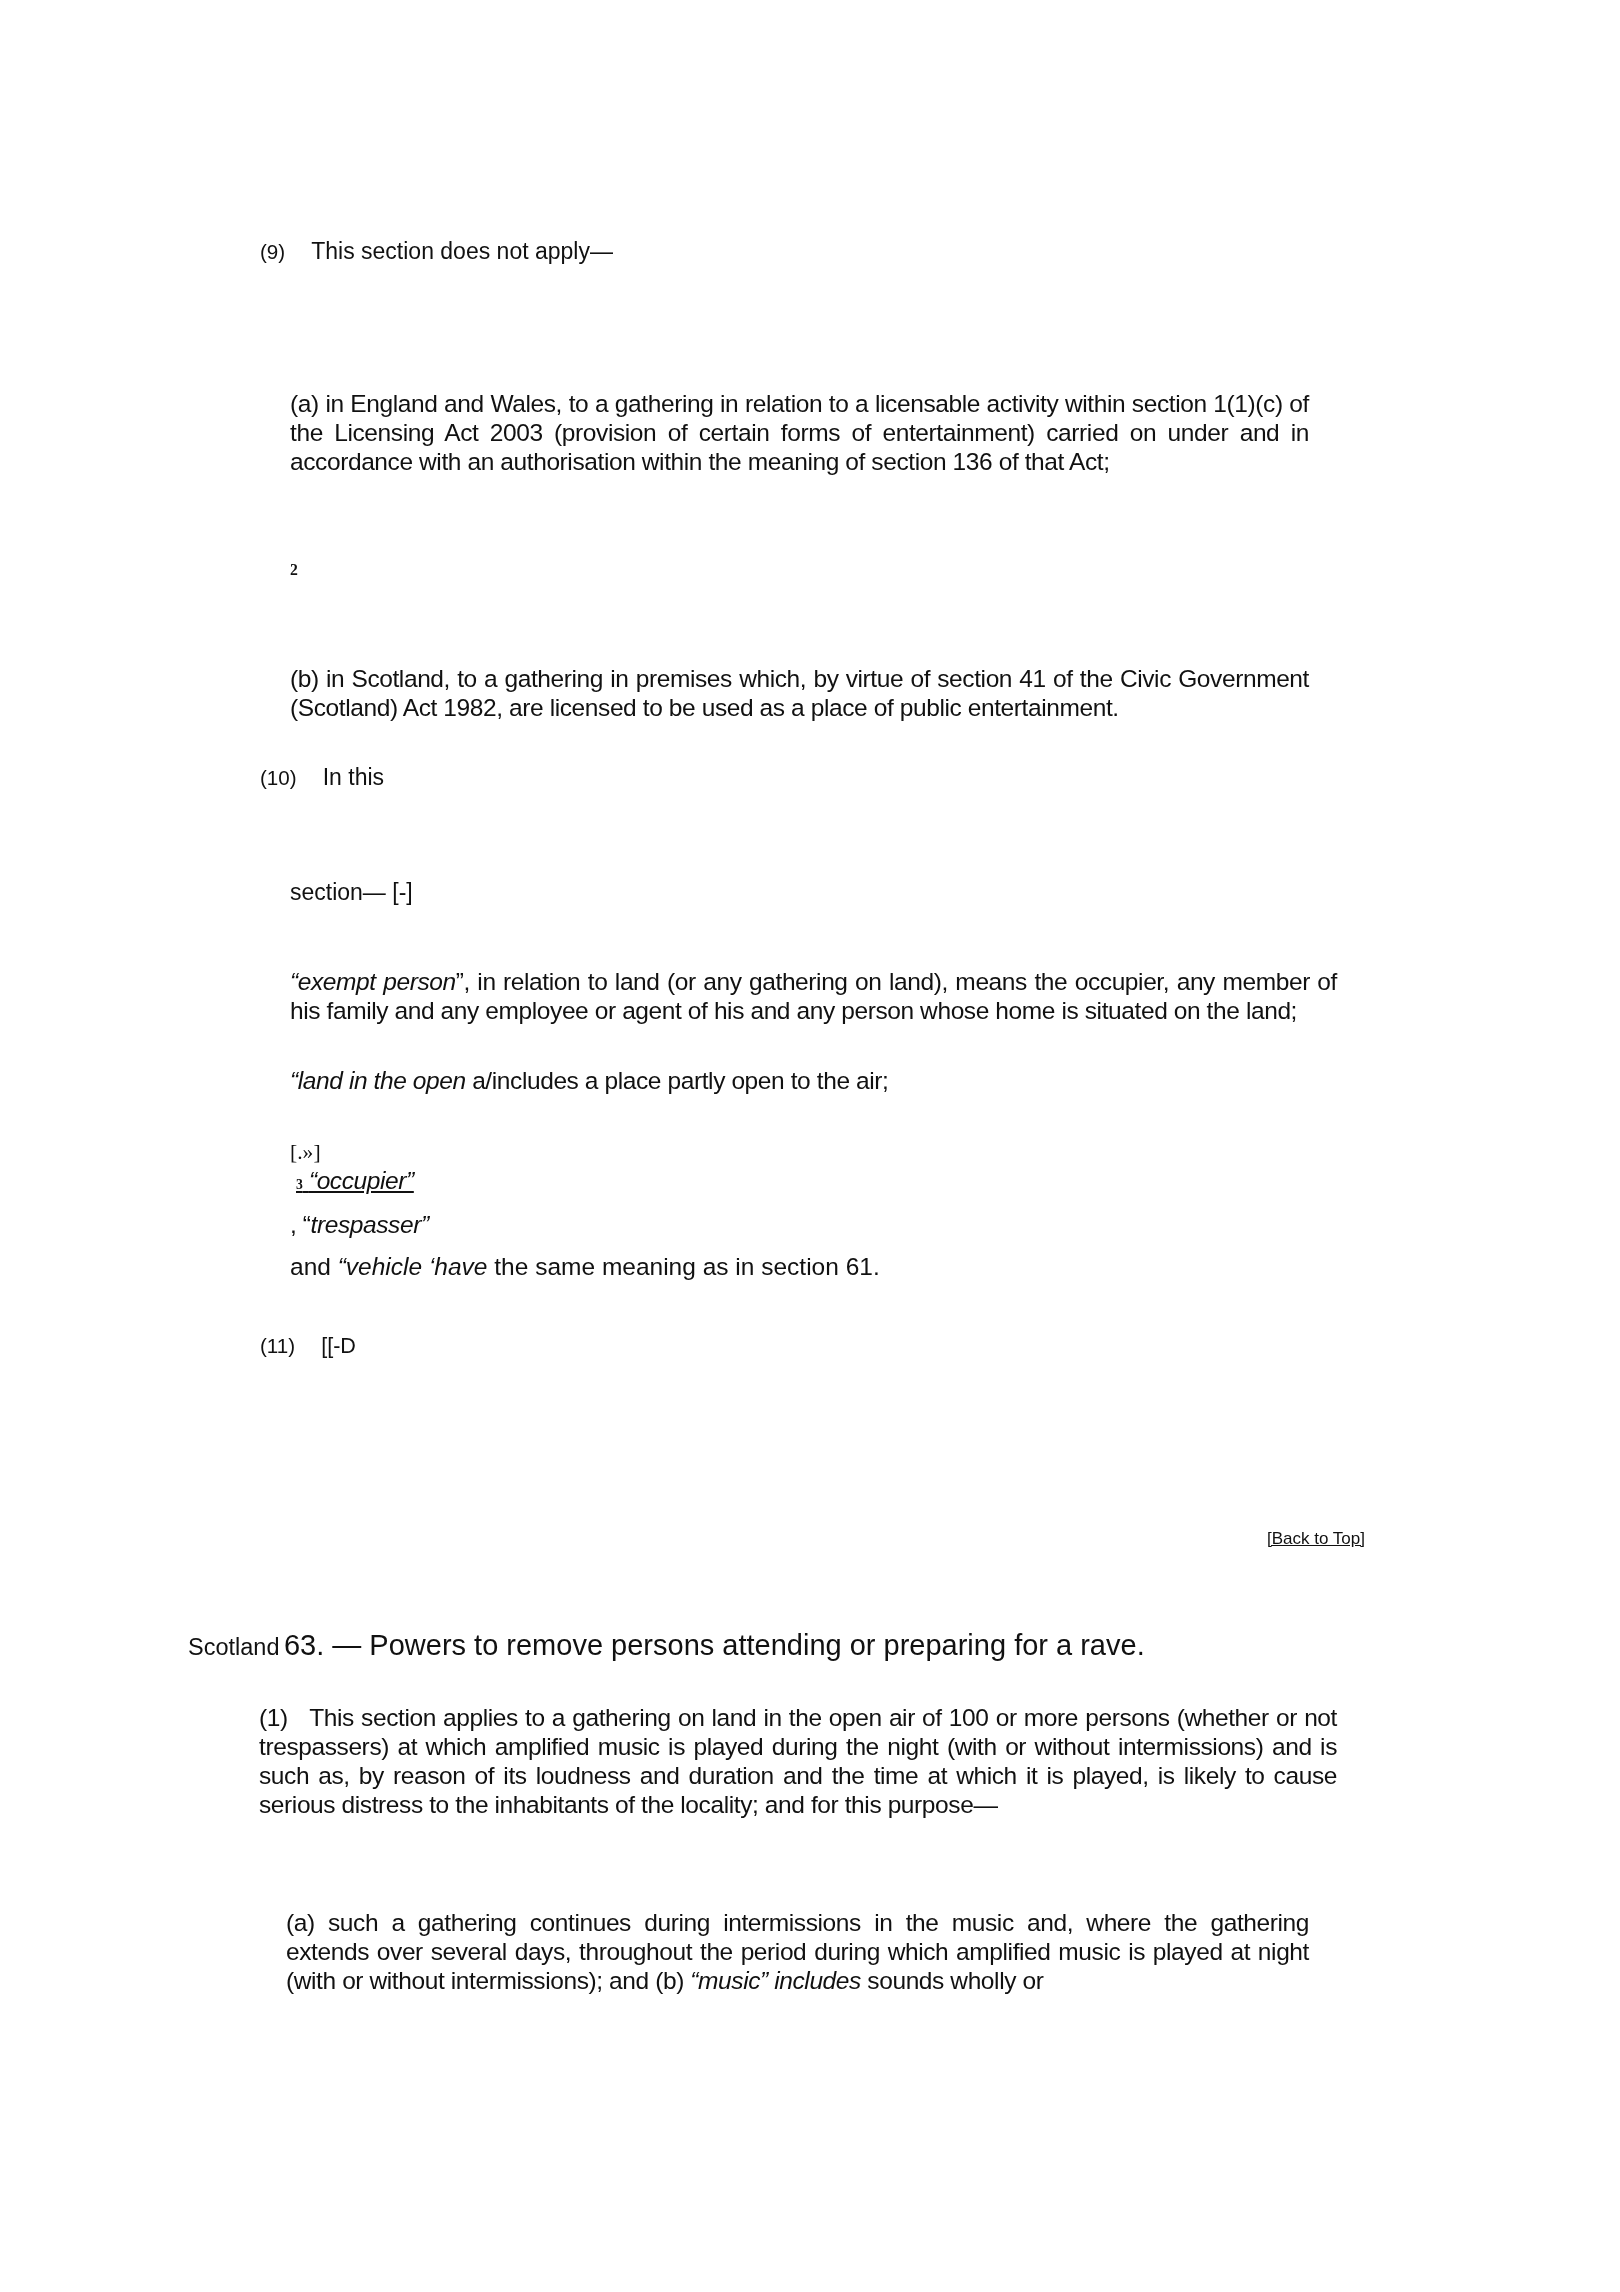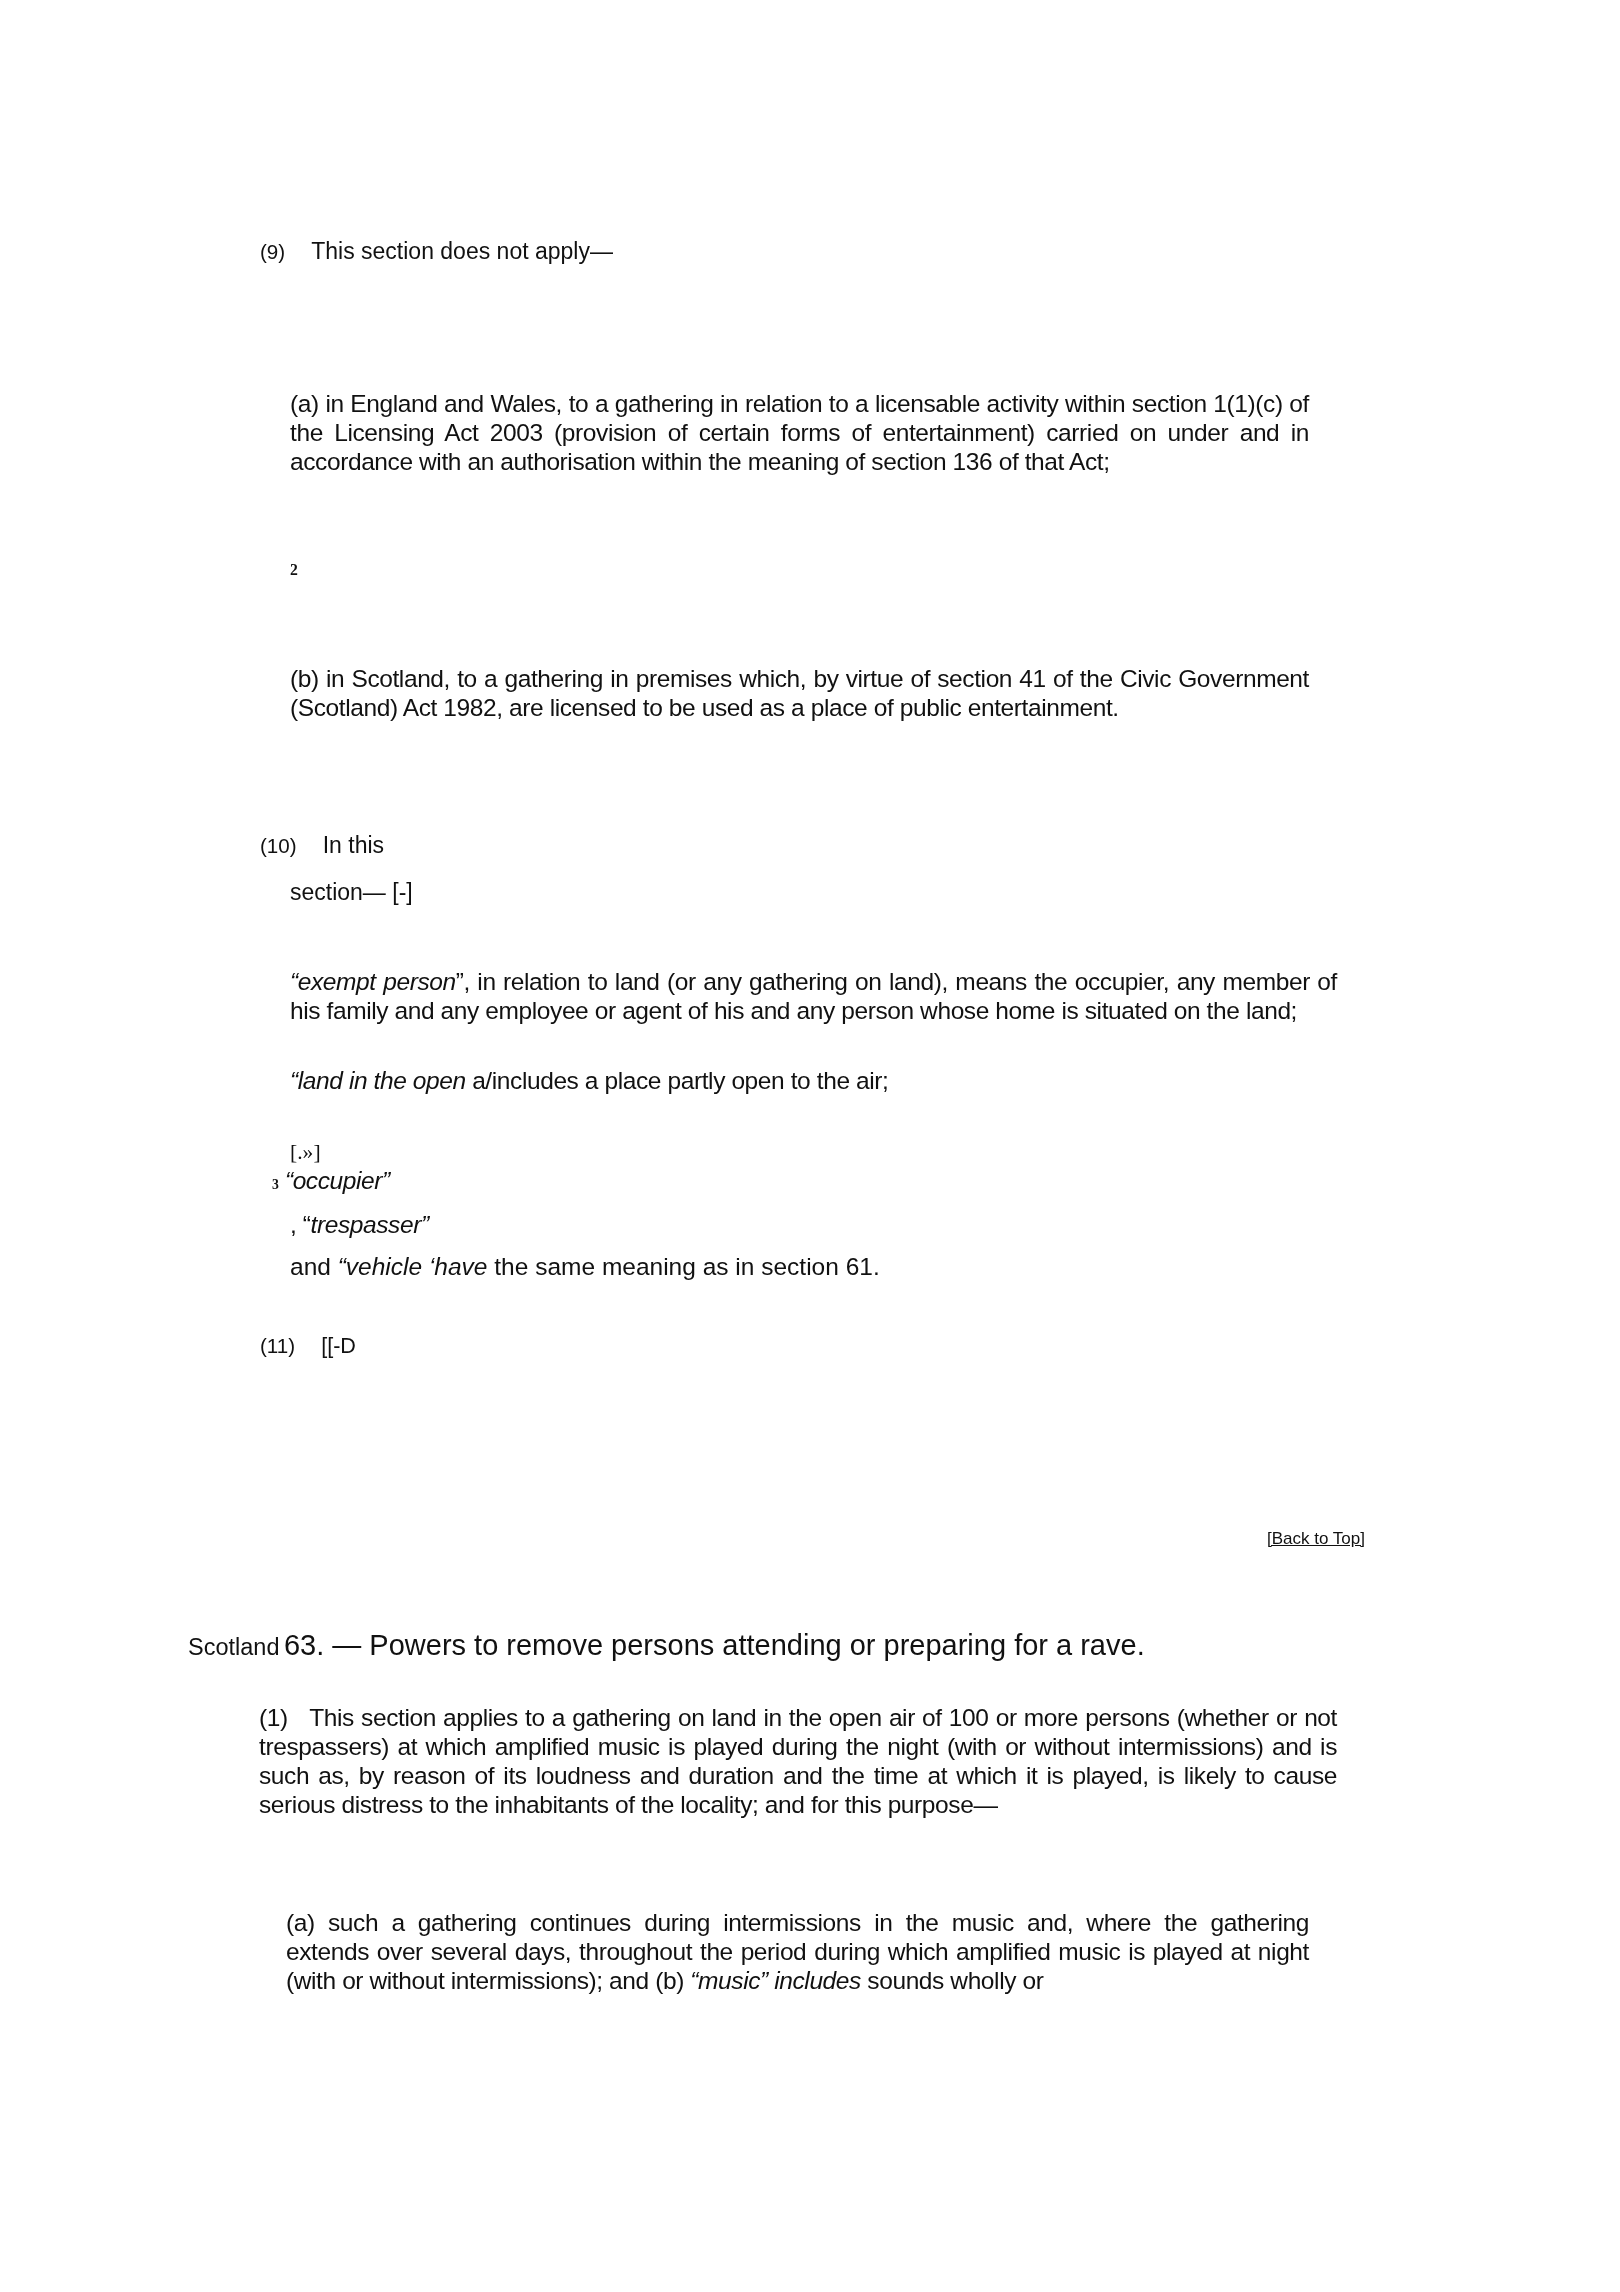--- a/index.html
+++ b/index.html
@@ -30,38 +30,38 @@
 </div>
 
 <p class="abs body-text" style="left:290px; top:389px; width:1019px;">
   <span>(a) in England and Wales, to a gathering in relation to a licensable activity within </span><a class="u" style="color:#111;">section 1(1)(c)</a><span> of the Licensing Act 2003 (provision of certain forms of entertainment) carried on under and in accordance with an authorisation within the meaning of </span><a class="u" style="color:#111;">section 136</a><span> of that Act;</span>
 </p>
 
 <div class="abs serif-small" style="left:290px; top:561px;">2</div>
 
 <p class="abs body-text" style="left:290px; top:664px; width:1019px;">(b) in Scotland, to a gathering in premises which, by virtue of section 41 of the Civic Government (Scotland) Act 1982, are licensed to be used as a place of public entertainment.</p>
 
-<div class="abs" style="left:260px; top:832px;">
+<div class="abs" style="left:260px; top:764px;">
   <span class="num">(10)</span>
   <span class="txt" style="margin-left:21.6px;">In this</span>
 </div>
 
 <div class="abs txt" style="left:290px; top:879px;">section— [-]</div>
 
 <p class="abs body-text" style="left:290px; top:967px; width:1047px;">
   <i>“exempt person</i><span>”, in relation to land (or any gathering on land), means the occupier, any member of his family and any employee or agent of his and any person whose home is situated on the land;</span>
 </p>
 
 <p class="abs body-text" style="left:290px; top:1066px; width:1047px;">
   <i>“land in the open</i><span> a/includes a place partly open to the air;</span>
 </p>
 
 <div class="abs" style="left:290px; top:1140px; font-family:'Liberation Serif', serif; font-size:21.6px;">[.»]</div>
 
-<div class="abs body-text" style="left:272px; top:1166px;">
+<div class="abs body-text" style="left:296px; top:1166px;text-decoration:underline;">
   <span class="serif-small" style="font-size:13.7px;">3</span>
   <i>“occupier”</i>
 </div>
 
 <div class="abs body-text" style="left:290px; top:1210px;">
   <span>, “</span><i>trespasser”</i>
 </div>
 
 <div class="abs txt" style="left:290px; top:1253px; font-size:24.5px;">
   <span>and </span><i>“vehicle ‘have</i><span> the same meaning as in section 61.</span>

